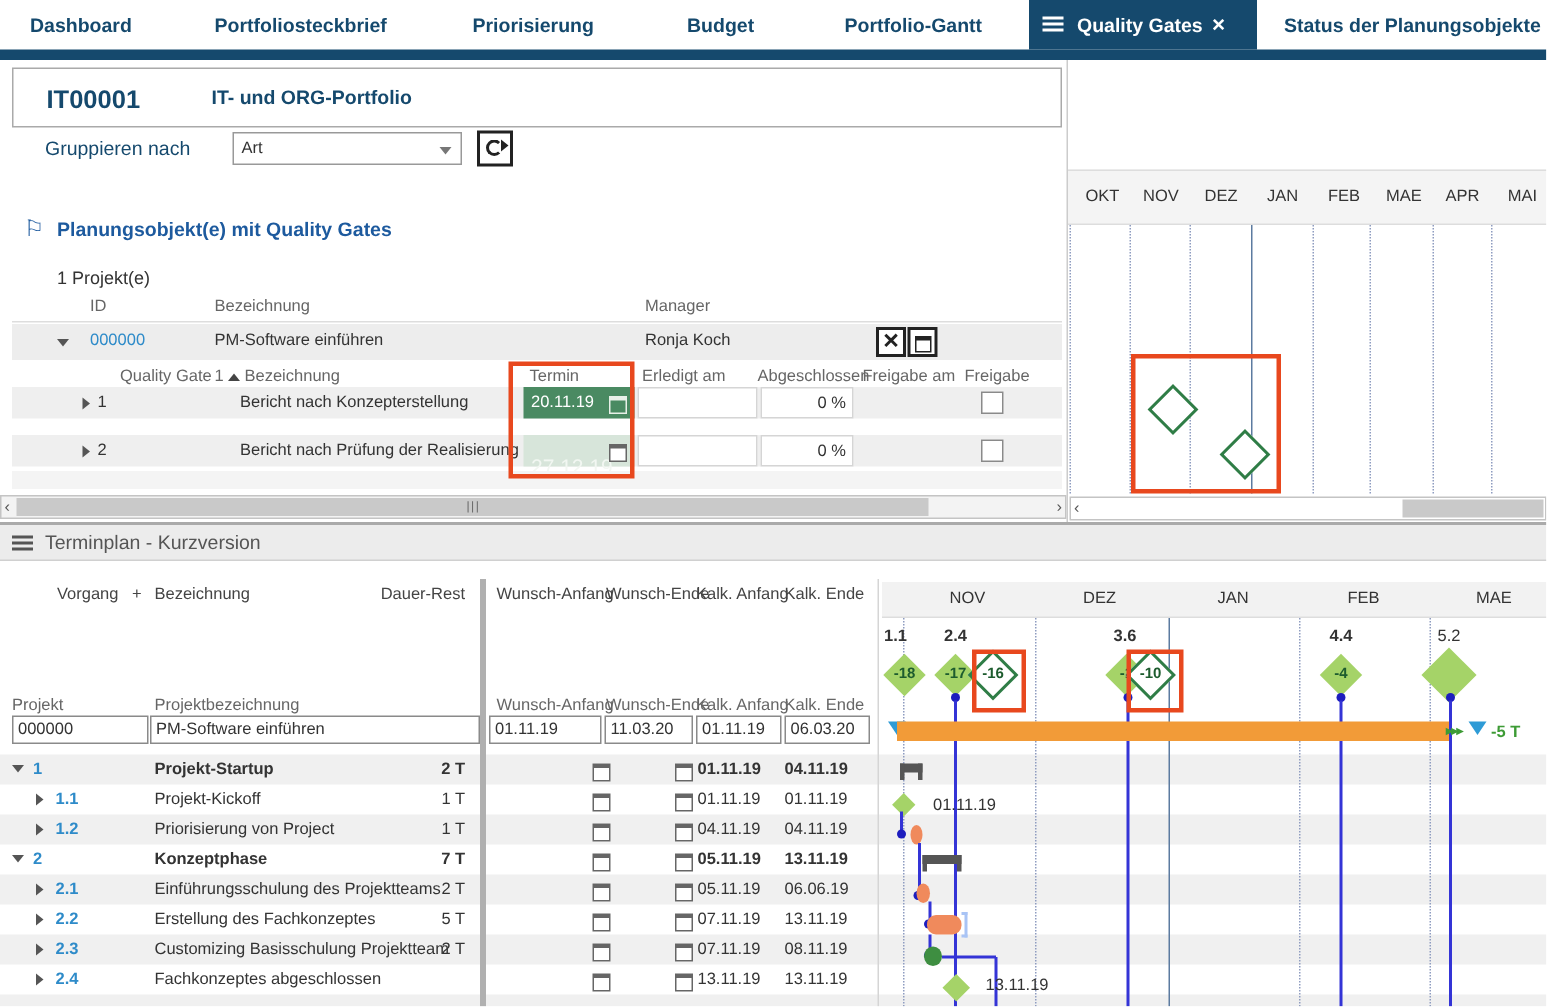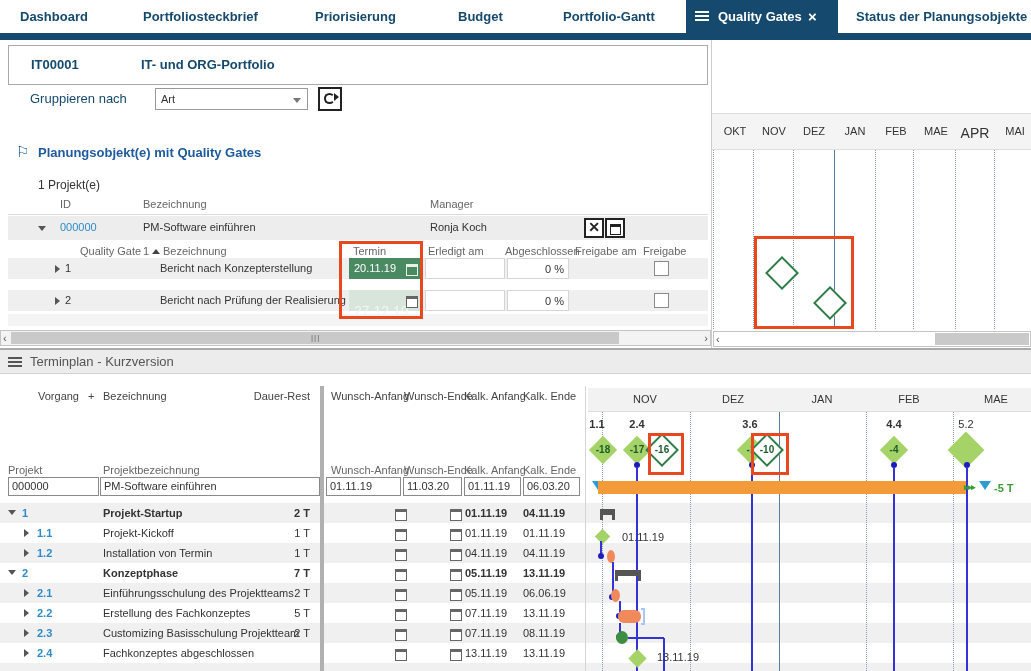--- a/index.html
+++ b/index.html
@@ -64,21 +64,21 @@
       </span>
     <span class="txt" style="left:32px;top:0;line-height:33px;font-size:13px;font-weight:600;">Quality Gates</span>
     <span class="txt" style="left:122px;top:0;line-height:33px;font-size:15px;font-weight:bold;cursor:pointer;">×</span>
   </div>
   <div class="nav-tab" style="left:856px;">Status der Planungsobjekte</div>
   <div class="navbar-underline"></div>
 
   <div class="abs" style="left:0;top:40px;width:711px;height:308px;border-right:1px solid #ccc;">
 
     <div class="abs" style="left:8px;top:5px;width:700px;height:40px;border:1px solid #aaa;box-sizing:border-box;">
-      <span class="txt" style="left:22px;top:11px;font-size:13px;font-weight:bold;color:#15496D;">IT00001</span>
+      <span class="txt" style="left:22px;top:11px;font-size:17px;font-weight:bold;color:#15496D;">IT00001</span>
       <span class="txt" style="left:132px;top:11px;font-size:13px;font-weight:bold;color:#15496D;">IT- und ORG-Portfolio</span>
     </div>
 
     <span class="txt" style="left:30px;top:51px;font-size:13px;color:#15496D;">Gruppieren nach</span>
     <div class="abs" style="left:155px;top:48px;width:153px;height:22px;border:1px solid #999;background:#fff;box-sizing:border-box;cursor:pointer;">
       <span class="txt" style="left:5px;top:4px;font-size:11px;color:#333;">Art</span>
       <span class="tri-d" style="right:6px;top:9px;border-top-color:#777;"></span>
     </div>
     <div class="abs" style="left:318px;top:47px;width:24px;height:24px;border:2px solid #222;box-sizing:border-box;cursor:pointer;">
       <span class="abs" style="left:4px;top:4px;width:11px;height:11px;border:2px solid #222;border-radius:50%;border-right-color:transparent;box-sizing:border-box;"></span>
@@ -158,21 +158,21 @@
   </div>
 
   <div class="abs" style="left:712px;top:40px;width:319px;height:308px;">
     <div class="abs" style="left:0;top:73px;width:319px;height:37px;background:#f4f4f4;border-top:1px solid #ddd;border-bottom:1px solid #ddd;box-sizing:border-box;">
       <span class="txt" style="left:3px;top:11px;width:40px;text-align:center;font-size:11px;">OKT</span>
       <span class="txt" style="left:42px;top:11px;width:40px;text-align:center;font-size:11px;">NOV</span>
       <span class="txt" style="left:82px;top:11px;width:40px;text-align:center;font-size:11px;">DEZ</span>
       <span class="txt" style="left:123px;top:11px;width:40px;text-align:center;font-size:11px;">JAN</span>
       <span class="txt" style="left:164px;top:11px;width:40px;text-align:center;font-size:11px;">FEB</span>
       <span class="txt" style="left:204px;top:11px;width:40px;text-align:center;font-size:11px;">MAE</span>
-      <span class="txt" style="left:243px;top:11px;width:40px;text-align:center;font-size:14px;">APR</span>
+      <span class="txt" style="left:243px;top:11px;width:40px;text-align:center;font-size:11px;">APR</span>
       <span class="txt" style="left:283px;top:11px;width:40px;text-align:center;font-size:11px;">MAI</span>
     </div>
     <div class="dotline" style="left:1px;top:110px;height:179px;"></div>
     <div class="dotline" style="left:41px;top:110px;height:179px;"></div>
     <div class="dotline" style="left:81px;top:110px;height:179px;"></div>
     <div class="solidline" style="left:122px;top:110px;height:179px;"></div>
     <div class="dotline" style="left:163px;top:110px;height:179px;"></div>
     <div class="dotline" style="left:201px;top:110px;height:179px;"></div>
     <div class="dotline" style="left:243px;top:110px;height:179px;"></div>
     <div class="dotline" style="left:282px;top:110px;height:179px;"></div>
@@ -247,21 +247,21 @@
       <span class="rowtxt" style="left:240px;width:70px;text-align:right;">1 T</span>
       <span class="cal" style="left:395px;top:6px;"></span>
       <span class="cal" style="left:450px;top:6px;"></span>
       <span class="rowtxt" style="left:465px;">01.11.19</span>
       <span class="rowtxt" style="left:523px;">01.11.19</span>
     </div>
 
     <div class="abs" style="left:0;top:193px;width:585px;height:20px;">
       <span class="tri-r" style="left:24px;top:6px;"></span>
       <span class="rowtxt nr" style="left:37px;">1.2</span>
-      <span class="rowtxt" style="left:103px;">Installation von Termin</span>
+      <span class="rowtxt" style="left:103px;">Priorisierung von Project</span>
       <span class="rowtxt" style="left:240px;width:70px;text-align:right;">1 T</span>
       <span class="cal" style="left:395px;top:6px;"></span>
       <span class="cal" style="left:450px;top:6px;"></span>
       <span class="rowtxt" style="left:465px;">04.11.19</span>
       <span class="rowtxt" style="left:523px;">04.11.19</span>
     </div>
 
     <div class="abs" style="left:0;top:213px;width:585px;height:20px;">
       <span class="tri-d" style="left:8px;top:7px;"></span>
       <span class="rowtxt nr" style="left:22px;">2</span>

